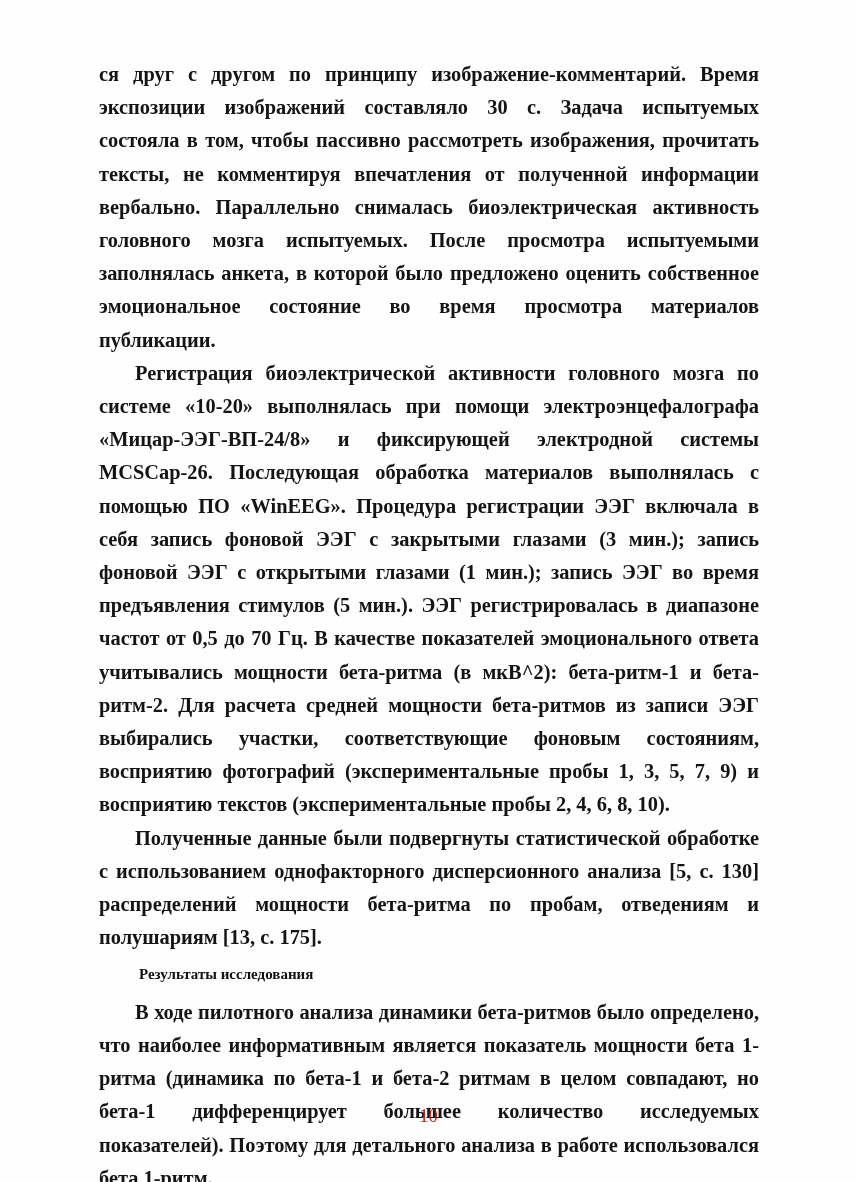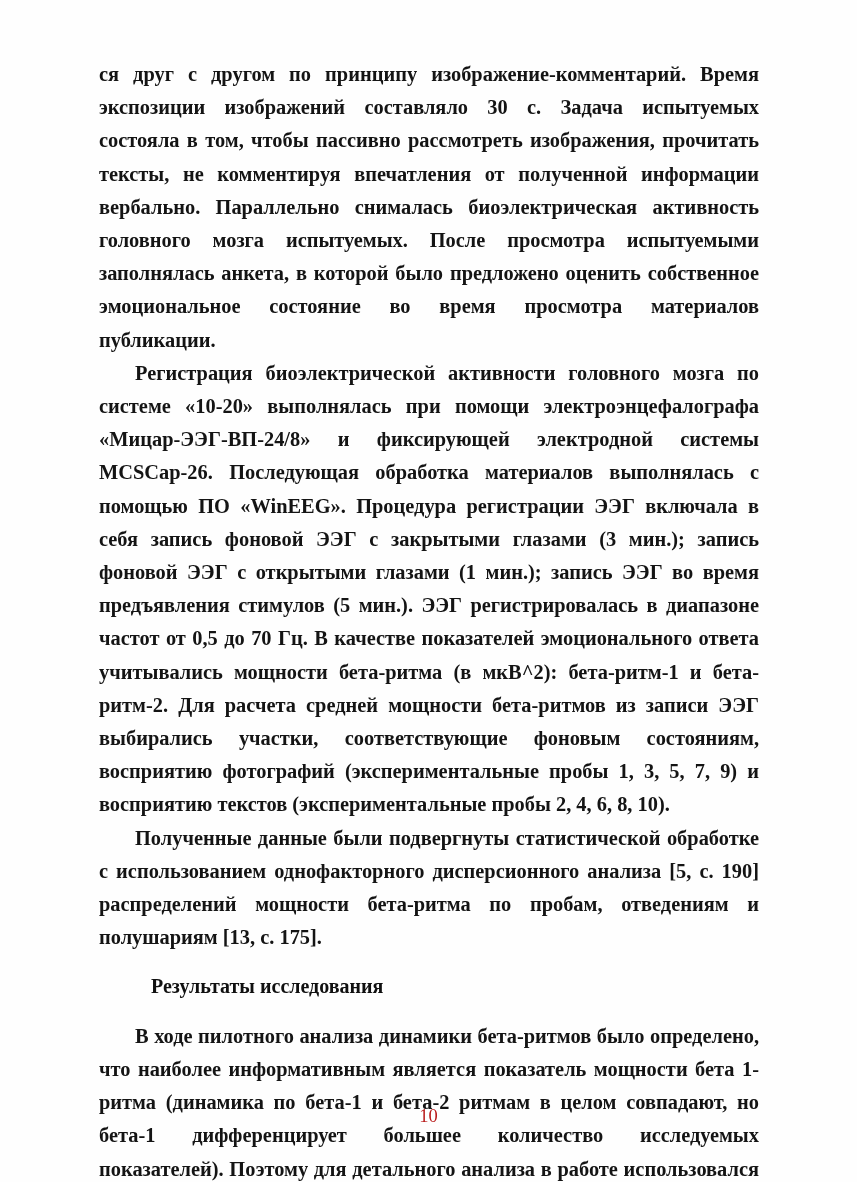--- a/index.html
+++ b/index.html
@@ -36,22 +36,22 @@
     text-align: justify;
     text-justify: inter-word;
     hyphens: manual;
     color: #141414;
     font-weight: bold;
   }
   p.para.indent {
     text-indent: 36px;
   }
   .subhead {
-    margin: 16px;
-    font-size: 20px;
+    margin: 4px;
+    font-size: 15px;
     line-height: 33.2px;
     font-weight: bold;
     text-indent: 36px;
     color: #101010;
   }
   .page-number {
     position: absolute;
     left: 0;
     top: 1106px;
     width: 857px;
@@ -65,21 +65,21 @@
 <body>
 
 <div class="page">
 
   <div class="text-block">
 
     <p class="para">ся друг с другом по принципу изображение-комментарий. Время экспозиции изображений составляло 30 с. Задача испытуемых состояла в том, чтобы пассивно рассмотреть изображения, прочитать тексты, не комментируя впечатления от полученной информации вербально. Параллельно снималась биоэлектрическая активность головного мозга испытуемых. После просмотра испытуемыми заполнялась анкета, в которой было предложено оценить собственное эмоциональное состояние во время просмотра материалов публикации.</p>
 
     <p class="para indent">Регистрация биоэлектрической активности головного мозга по системе «10-20» выполнялась при помощи электроэнцефалографа «Мицар-ЭЭГ-ВП-24/8» и фиксирующей электродной системы MCSCap-26. Последующая обработка материалов выполнялась с помощью ПО «WinEEG». Процедура регистрации ЭЭГ включала в себя запись фоновой ЭЭГ с закрытыми глазами (3 мин.); запись фоновой ЭЭГ с открытыми глазами (1 мин.); запись ЭЭГ во время предъявления стимулов (5 мин.). ЭЭГ регистрировалась в диапазоне частот от 0,5 до 70 Гц. В качестве показателей эмоционального ответа учитывались мощности бета-ритма (в мкВ^2): бета-ритм-1 и бета-ритм-2. Для расчета средней мощности бета-ритмов из записи ЭЭГ выбирались участки, соответствующие фоновым состояниям, восприятию фотографий (экспериментальные пробы 1, 3, 5, 7, 9) и восприятию текстов (экспериментальные пробы 2, 4, 6, 8, 10).</p>
 
-    <p class="para indent">Полученные данные были подвергнуты статистической обработке с использованием однофакторного дисперсионного анализа [5, с. 190] распределений мощности бета-ритма по пробам, отведениям и полушариям [13, с. 175].</p>
+    <p class="para indent">Полученные данные были подвергнуты статистической обработке с использованием однофакторного дисперсионного анализа [5, с. 130] распределений мощности бета-ритма по пробам, отведениям и полушариям [13, с. 175].</p>
 
     <p class="subhead">Результаты исследования</p>
 
     <p class="para indent">В ходе пилотного анализа динамики бета-ритмов было определено, что наиболее информативным является показатель мощности бета 1-ритма (динамика по бета-1 и бета-2 ритмам в целом совпадают, но бета-1 дифференцирует большее количество исследуемых показателей). Поэтому для детального анализа в работе использовался бета 1-ритм.</p>
 
     <p class="para indent">Прежде всего было проанализировано распределение суммарной мощности бета-ритма по пробам в целом (проба с откры-</p>
 
   </div>
 
   <div class="page-number">10</div>

